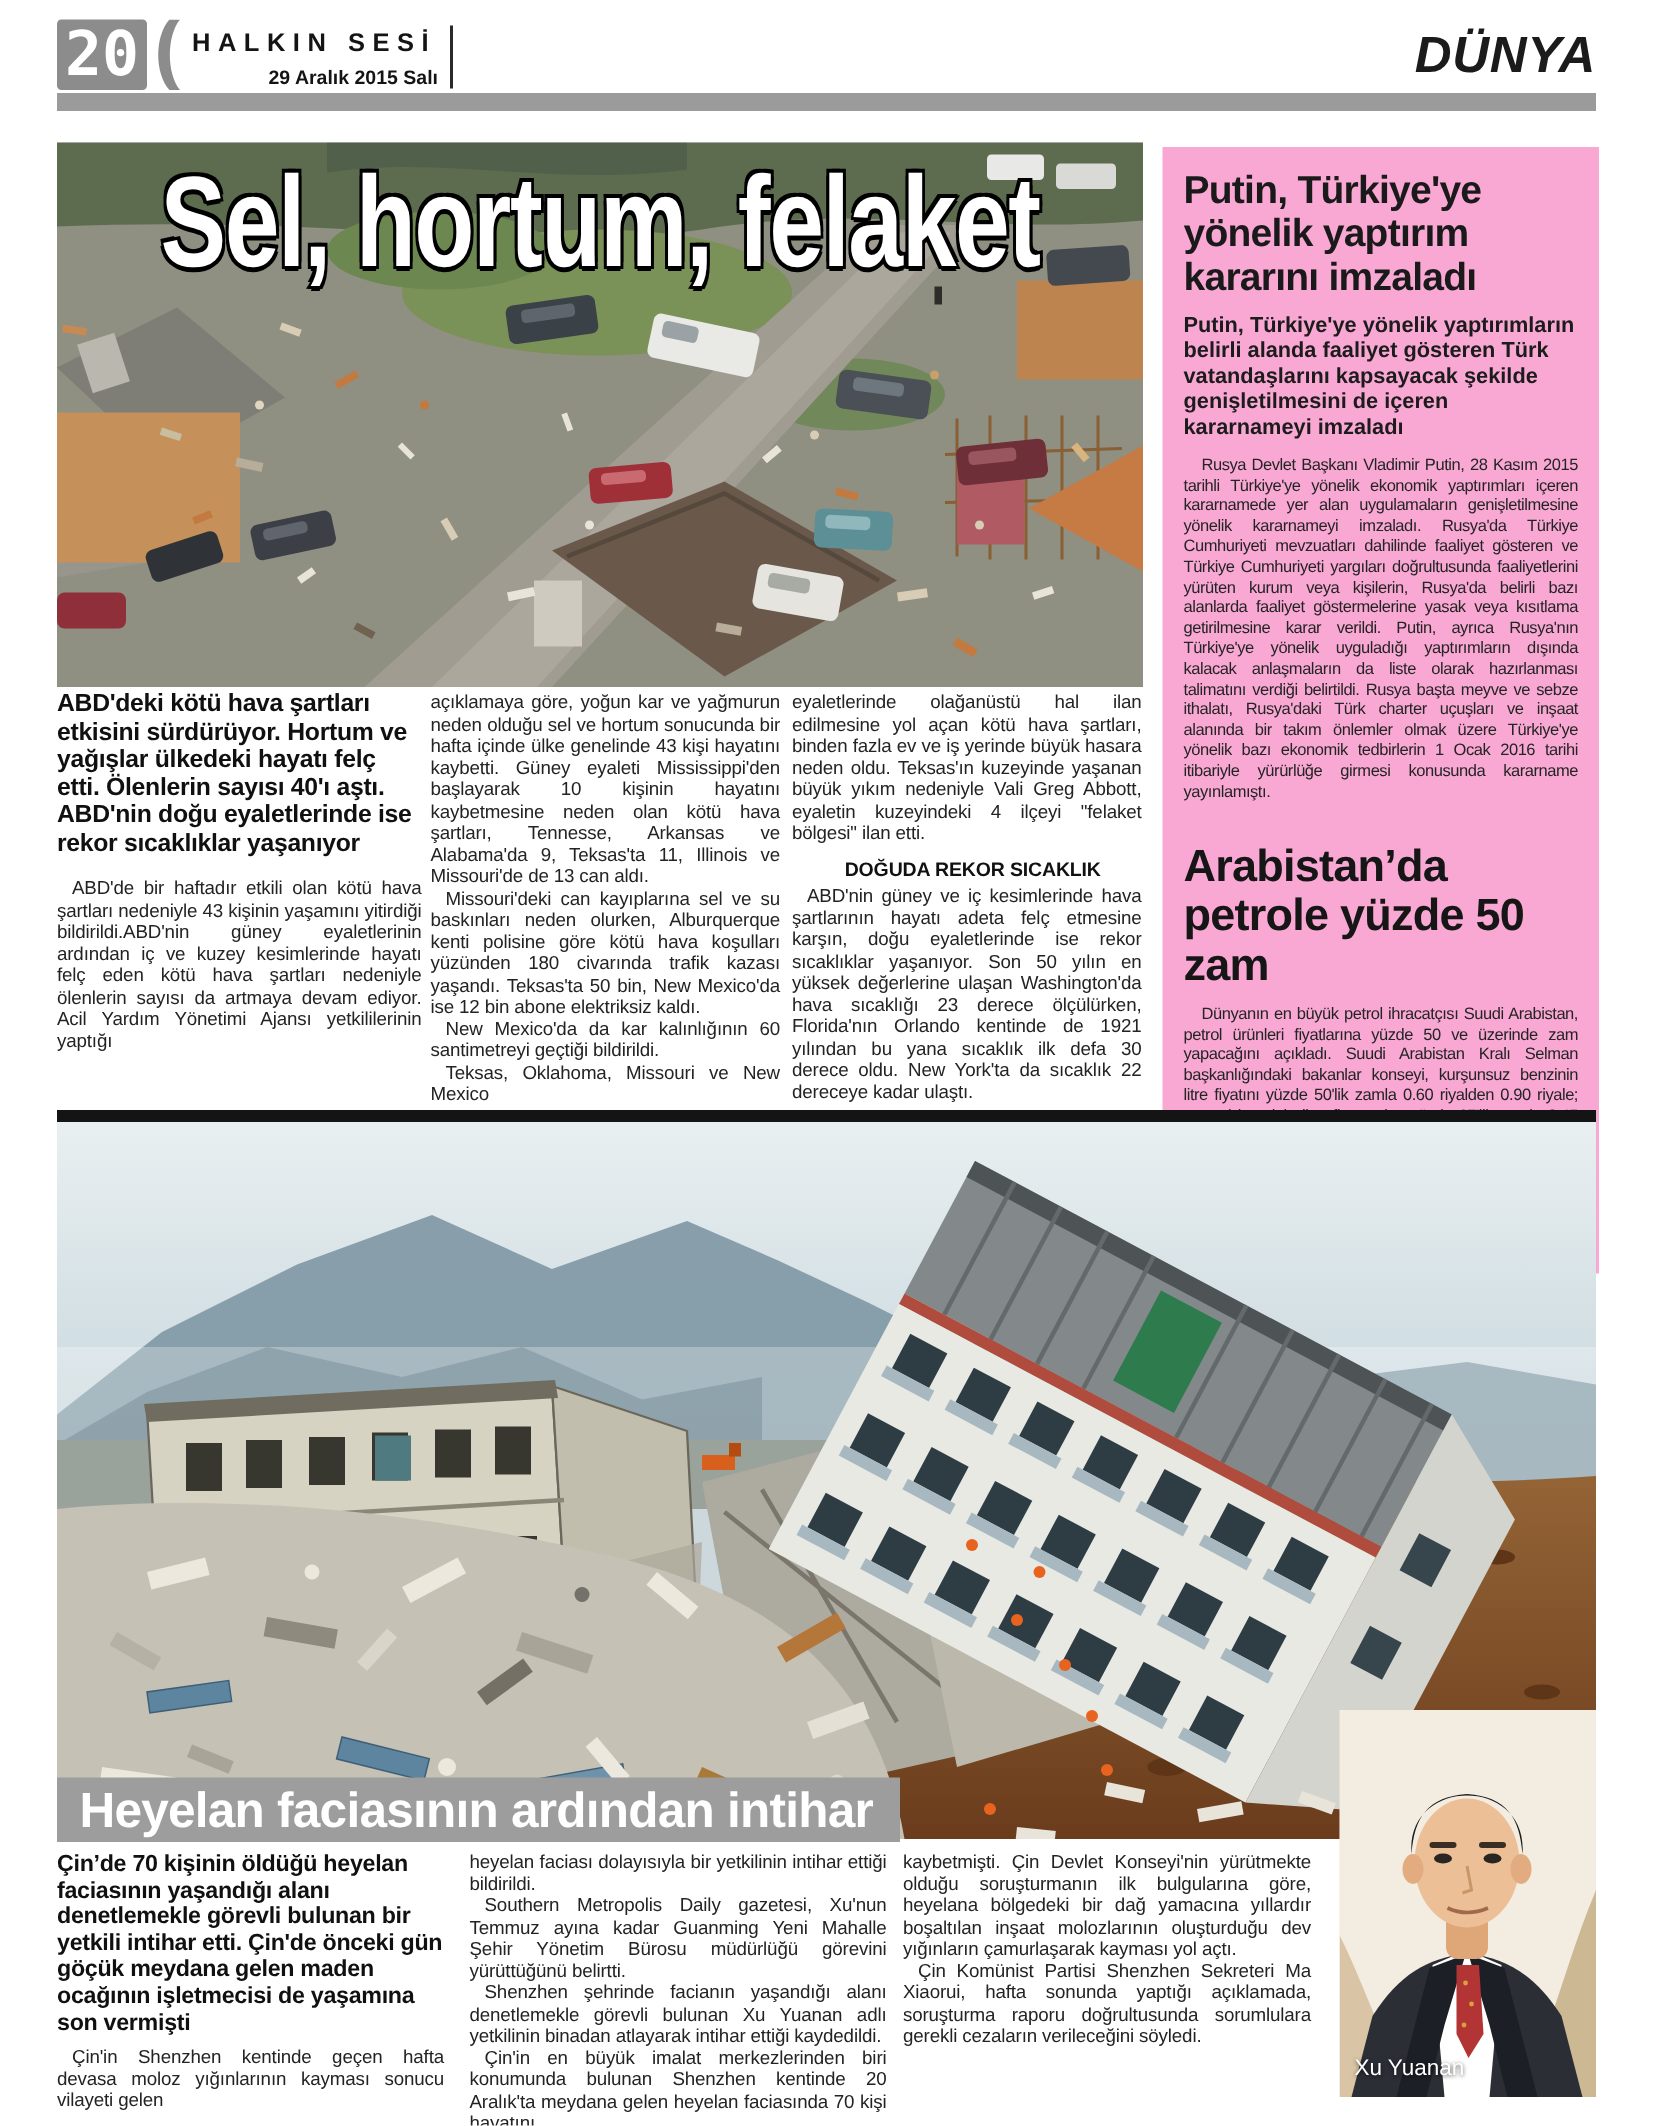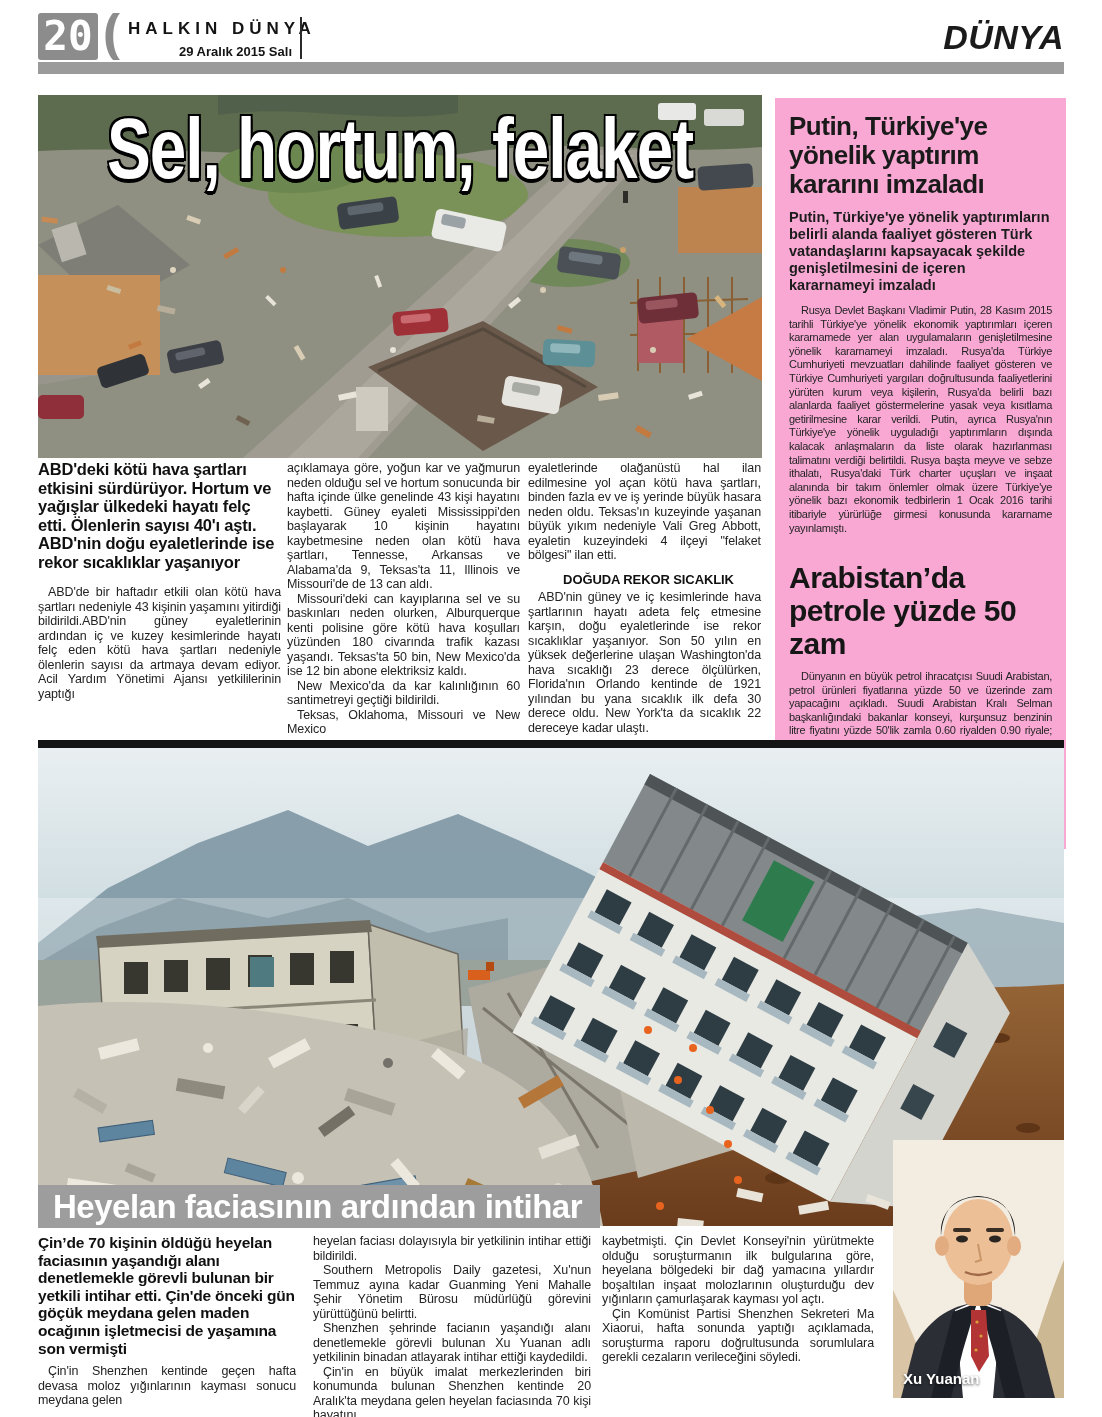--- a/index.html
+++ b/index.html
@@ -47,21 +47,21 @@
   .oil-title{margin-top:26px;font-size:30px;line-height:33px;font-weight:800;letter-spacing:-0.5px;color:#161616;}
 
   
   .black-rule{left:38px;top:740px;width:1026px;height:8px;background:#141414;}
   .landslide{left:38px;top:748px;width:1026px;height:478px;overflow:hidden;background:#cdd8dc;}
   .landslide svg{position:absolute;inset:0;}
   .landslide-bar{left:38px;top:1185px;width:562px;height:43px;background:#9d9d9d;}
   .landslide-bar span{display:block;padding-left:15px;font-size:33px;line-height:43px;font-weight:800;
     letter-spacing:-0.5px;color:#ffffff;white-space:nowrap;}
   .xu-photo{left:893px;top:1140px;width:171px;height:258px;background:#efe7da;overflow:hidden;}
-  .xu-caption{position:absolute;left:10px;bottom:11px;font-size:15px;font-weight:bold;color:#fff;
+  .xu-caption{position:absolute;left:10px;bottom:11px;font-size:15px;font-weight:normal;color:#fff;
     text-shadow:0 1px 3px rgba(0,0,0,.7);}
 
   
   .ls-intro{left:38px;top:1234px;width:258px;font-size:15.5px;line-height:17.6px;font-weight:bold;
     letter-spacing:-0.2px;color:#101010;}
   .lcol1b{left:38px;top:1364px;width:258px;}
   .lcol2{left:313px;top:1234px;width:278px;}
   .lcol3{left:602px;top:1234px;width:272px;}
 </style>
 </head>
@@ -69,21 +69,21 @@
 
 <div>
 
   <div class="abs page-badge">20</div>
   <div class="abs crescent">
     <svg width="20" height="47" viewBox="0 0 20 47">
         <path d="M12,0 C2,11 2,36 12,47 L19,47 C10,36 10,11 19,0 Z" fill="#8c8c8c"></path>
       </svg>
   </div>
   <div class="abs masthead">
-    <div class="masthead-name">HALKIN DÜNYA</div>
+    <div class="masthead-name">HALKIN SESİ</div>
     <div class="masthead-date">29 Aralık 2015 Salı</div>
   </div>
   <div class="abs head-rule"></div>
   <div class="abs section-title">DÜNYA</div>
   <div class="abs header-bar"></div>
 
   <div class="abs tornado">
     <svg viewBox="0 0 724 363" preserveAspectRatio="none" width="724" height="363">
       <rect width="724" height="363" fill="#8f9082"></rect>
       <path d="M0,0 H724 V52 C610,62 540,40 430,58 C320,74 180,48 0,56 Z" fill="#5d6b4e"></path>
@@ -417,21 +417,21 @@
       <ellipse cx="69" cy="99" rx="6" ry="3.4" fill="#2a2520"></ellipse>
       <ellipse cx="102" cy="99" rx="6" ry="3.4" fill="#2a2520"></ellipse>
       <path d="M85,104 L88,120 L82,122" stroke="#c99668" stroke-width="2" fill="none"></path>
       <path d="M72,132 Q85,138 99,132" stroke="#a06a4a" stroke-width="2.4" fill="none"></path>
     </svg>
     <div class="xu-caption">Xu Yuanan</div>
   </div>
 
   <div class="abs ls-intro">Çin’de 70 kişinin öldüğü heyelan faciasının yaşandığı alanı denetlemekle görevli bulunan bir yetkili intihar etti. Çin'de önceki gün göçük meydana gelen maden ocağının işletmecisi de yaşamına son vermişti</div>
   <div class="abs bodytext lcol1b">
-    <p class="indent">Çin'in Shenzhen kentinde geçen hafta devasa moloz yığınlarının kayması sonucu meydana gelen</p>
+    <p class="indent">Çin'in Shenzhen kentinde geçen hafta devasa moloz yığınlarının kayması sonucu vilayeti gelen</p>
   </div>
   <div class="abs bodytext lcol2">
     <p>heyelan faciası dolayısıyla bir yetkilinin intihar ettiği bildirildi.</p>
     <p class="indent">Southern Metropolis Daily gazetesi, Xu'nun Temmuz ayına kadar Guanming Yeni Mahalle Şehir Yönetim Bürosu müdürlüğü görevini yürüttüğünü belirtti.</p>
     <p class="indent">Shenzhen şehrinde facianın yaşandığı alanı denetlemekle görevli bulunan Xu Yuanan adlı yetkilinin binadan atlayarak intihar ettiği kaydedildi.</p>
     <p class="indent">Çin'in en büyük imalat merkezlerinden biri konumunda bulunan Shenzhen kentinde 20 Aralık'ta meydana gelen heyelan faciasında 70 kişi hayatını</p>
   </div>
   <div class="abs bodytext lcol3">
     <p>kaybetmişti. Çin Devlet Konseyi'nin yürütmekte olduğu soruşturmanın ilk bulgularına göre, heyelana bölgedeki bir dağ yamacına yıllardır boşaltılan inşaat molozlarının oluşturduğu dev yığınların çamurlaşarak kayması yol açtı.</p>
     <p class="indent">Çin Komünist Partisi Shenzhen Sekreteri Ma Xiaorui, hafta sonunda yaptığı açıklamada, soruşturma raporu doğrultusunda sorumlulara gerekli cezaların verileceğini söyledi.</p>

